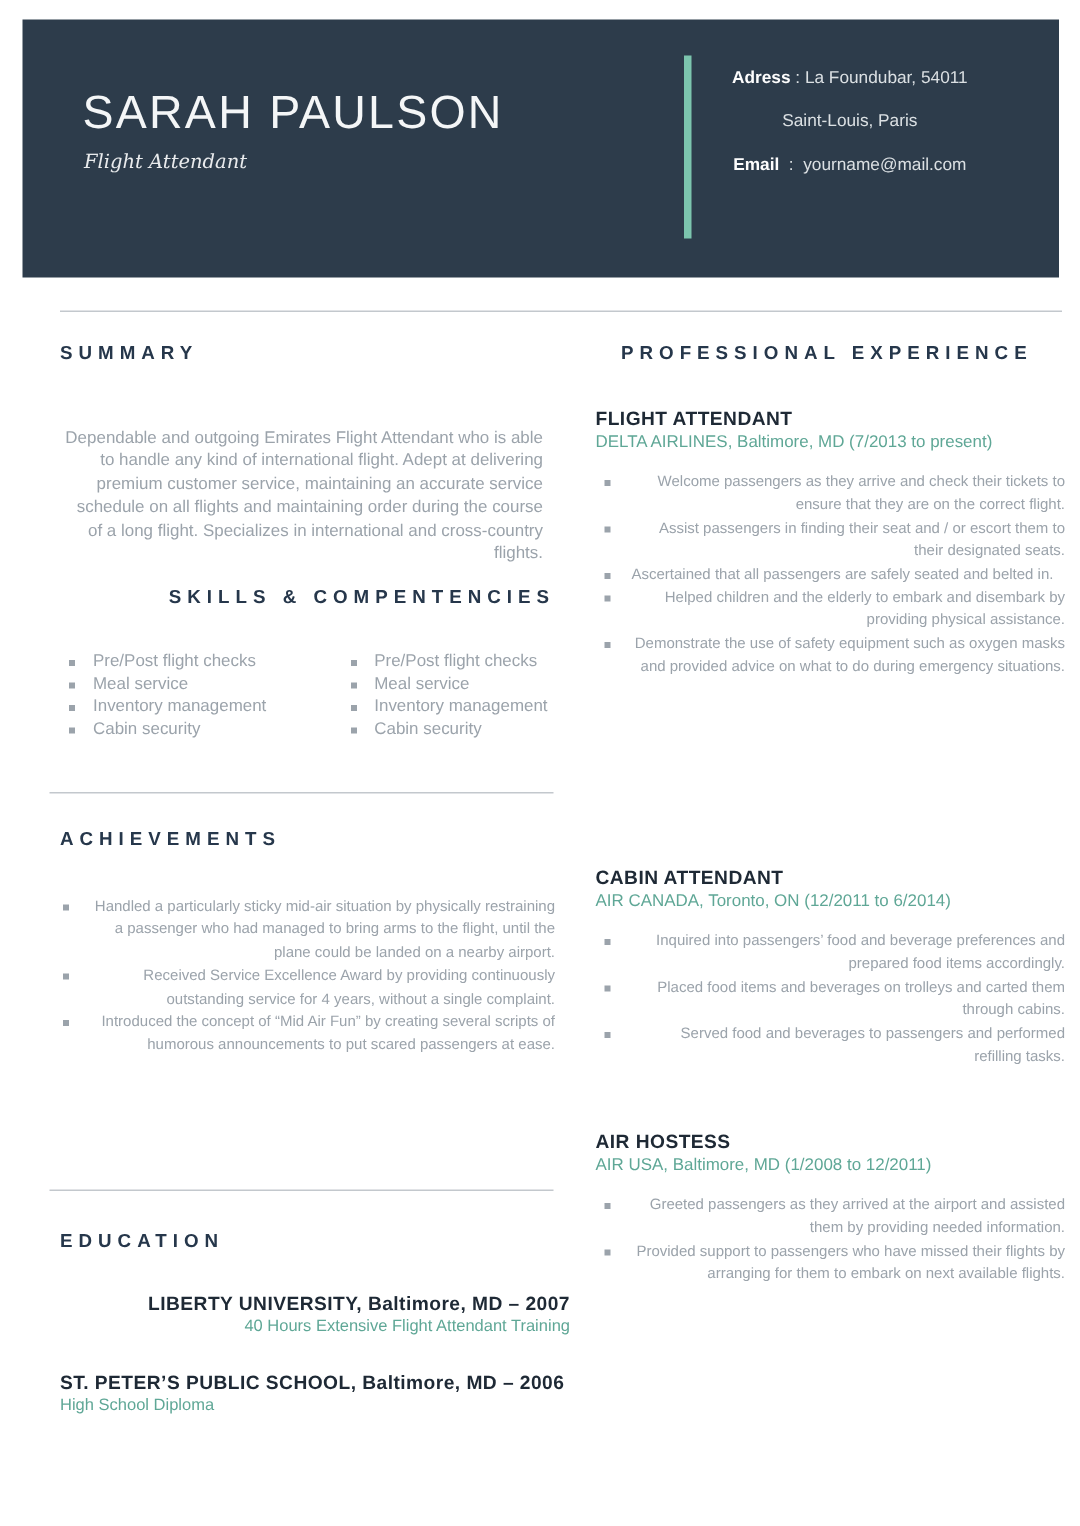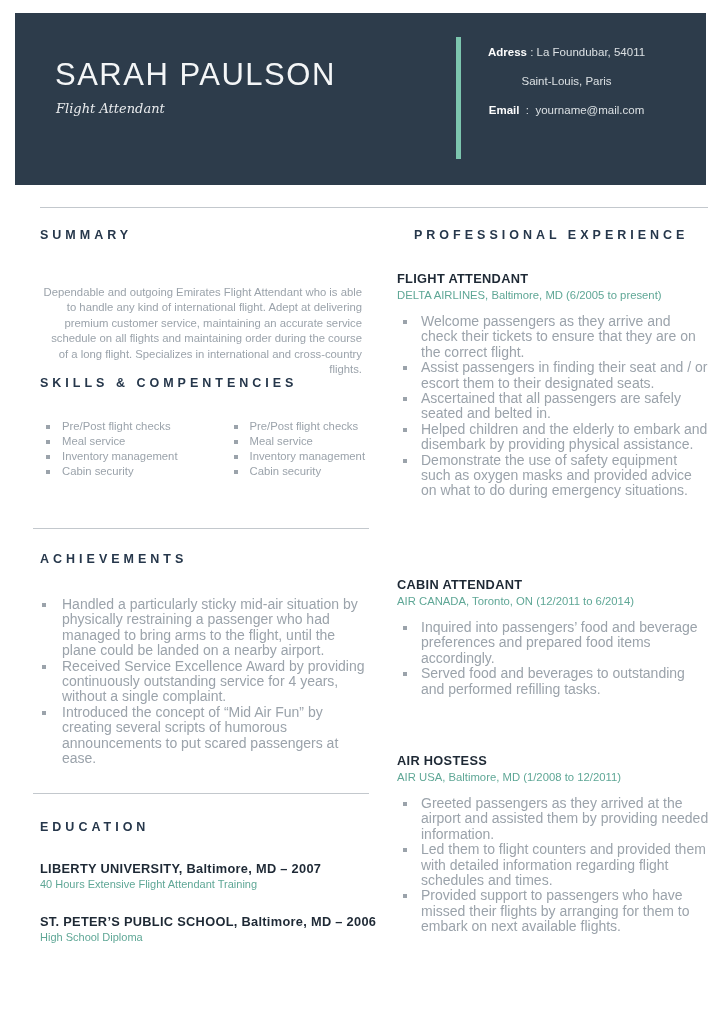--- a/index.html
+++ b/index.html
@@ -25,35 +25,35 @@
   .rule-l2{left:33px;top:793px;width:336px;}
 
   
   .sec-title{font-size:12.5px;font-weight:bold;letter-spacing:4px;color:#26374b;}
 
   
   .sec-summary{position:absolute;left:40px;top:228px;width:322px;}
   .sec-summary .body{margin-top:43px;text-align:right;}
   .body{font-size:11.3px;line-height:15.4px;color:#9ba3ab;}
 
-  .sec-skills{position:absolute;left:40px;top:376px;width:330px;}
+  .sec-skills{position:absolute;left:40px;top:391px;width:330px;text-align:right;}
   .skills-cols{margin-top:29px;display:flex;gap:45px;}
   .skills-col{width:175px;display:flex;flex-direction:column;}
   .skill-item{display:flex;font-size:11.3px;line-height:15px;color:#9ba3ab;}
   .bullet-sq{flex:0 0 auto;width:4px;height:4px;background:#9ba3ab;margin:6px 12px 0 6px;}
 
   .sec-achieve{position:absolute;left:40px;top:552px;width:330px;}
   .blist{margin-top:31px;display:flex;flex-direction:column;}
   .b-item{display:flex;}
   .b-item .bullet-sq{margin:6px 16px 0 2px;}
-  .b-text{font-size:14px;line-height:15.4px;color:#9ba3ab;}
+  .b-text{font-size:10px;line-height:15.4px;color:#9ba3ab;text-align:right;}
 
   .sec-edu{position:absolute;left:40px;top:820px;width:340px;}
   .edu-entry{margin-top:24px;}
-  .edu-entry.first{margin-top:27px;}
+  .edu-entry.first{margin-top:27px;text-align:right;}
   .edu-school{font-size:12.8px;font-weight:bold;color:#1e2935;letter-spacing:0.3px;}
   .edu-detail{margin-top:2px;font-size:11px;color:#5fa796;}
 
   
   .sec-exp-title{position:absolute;left:414px;top:228px;width:313px;}
   .job{position:absolute;left:397px;width:313px;}
   .job1{top:271px;} .job2{top:577px;} .job3{top:753px;}
   .job-role{font-size:12.8px;font-weight:bold;color:#1e2935;letter-spacing:0.3px;}
   .job-meta{margin-top:3px;font-size:11.3px;color:#5fa796;}
   .job .blist{margin-top:13px;}
@@ -157,21 +157,21 @@
       <div class="edu-detail">High School Diploma</div>
     </div>
   </div>
 
   <div class="sec-exp-title">
     <div class="sec-title">PROFESSIONAL EXPERIENCE</div>
   </div>
 
   <div class="job job1">
     <div class="job-role">FLIGHT ATTENDANT</div>
-    <div class="job-meta">DELTA AIRLINES, Baltimore, MD (6/2005 to present)</div>
+    <div class="job-meta">DELTA AIRLINES, Baltimore, MD (7/2013 to present)</div>
     <div class="blist">
       <div class="b-item">
           <span class="bullet-sq"></span>
           <span class="b-text">Welcome passengers as they arrive and check their tickets to ensure that they are on the correct flight.</span>
         </div>
       <div class="b-item">
           <span class="bullet-sq"></span>
           <span class="b-text">Assist passengers in finding their seat and / or escort them to their designated seats.</span>
         </div>
       <div class="b-item">
@@ -192,37 +192,37 @@
   <div class="job job2">
     <div class="job-role">CABIN ATTENDANT</div>
     <div class="job-meta">AIR CANADA, Toronto, ON (12/2011 to 6/2014)</div>
     <div class="blist">
       <div class="b-item">
           <span class="bullet-sq"></span>
           <span class="b-text">Inquired into passengers’ food and beverage preferences and prepared food items accordingly.</span>
         </div>
       <div class="b-item">
           <span class="bullet-sq"></span>
-          <span class="b-text">Served food and beverages to outstanding and performed refilling tasks.</span>
+          <span class="b-text">Placed food items and beverages on trolleys and carted them through cabins.</span>
+        </div>
+      <div class="b-item">
+          <span class="bullet-sq"></span>
+          <span class="b-text">Served food and beverages to passengers and performed refilling tasks.</span>
         </div>
     </div>
   </div>
 
   <div class="job job3">
     <div class="job-role">AIR HOSTESS</div>
     <div class="job-meta">AIR USA, Baltimore, MD (1/2008 to 12/2011)</div>
     <div class="blist">
       <div class="b-item">
           <span class="bullet-sq"></span>
           <span class="b-text">Greeted passengers as they arrived at the airport and assisted them by providing needed information.</span>
         </div>
       <div class="b-item">
           <span class="bullet-sq"></span>
-          <span class="b-text">Led them to flight counters and provided them with detailed information regarding flight schedules and times.</span>
-        </div>
-      <div class="b-item">
-          <span class="bullet-sq"></span>
           <span class="b-text">Provided support to passengers who have missed their flights by arranging for them to embark on next available flights.</span>
         </div>
     </div>
   </div>
 
 </div>
 
 </body></html>

